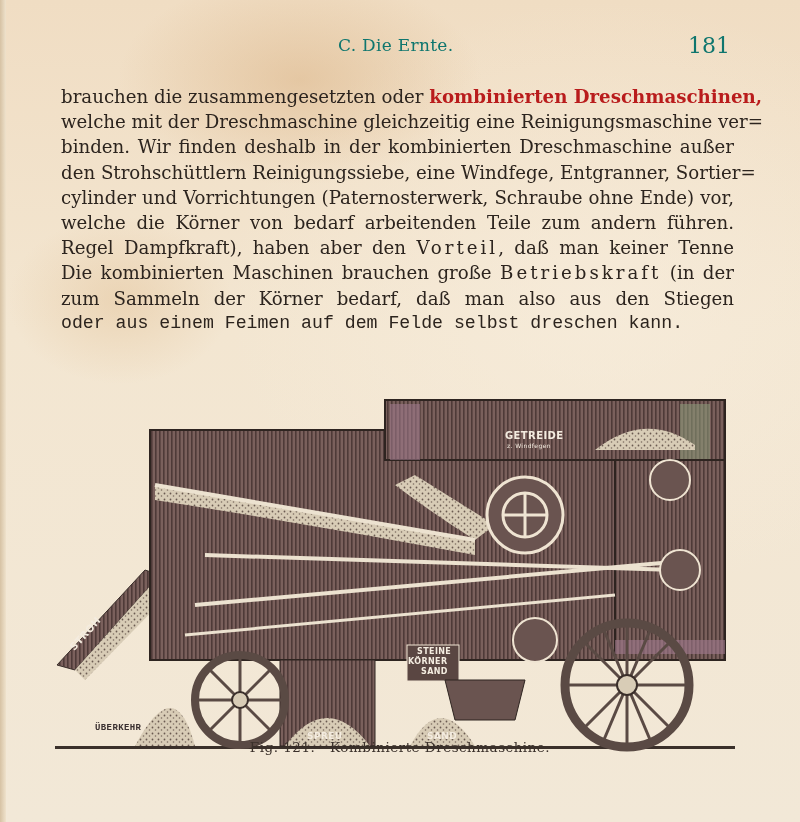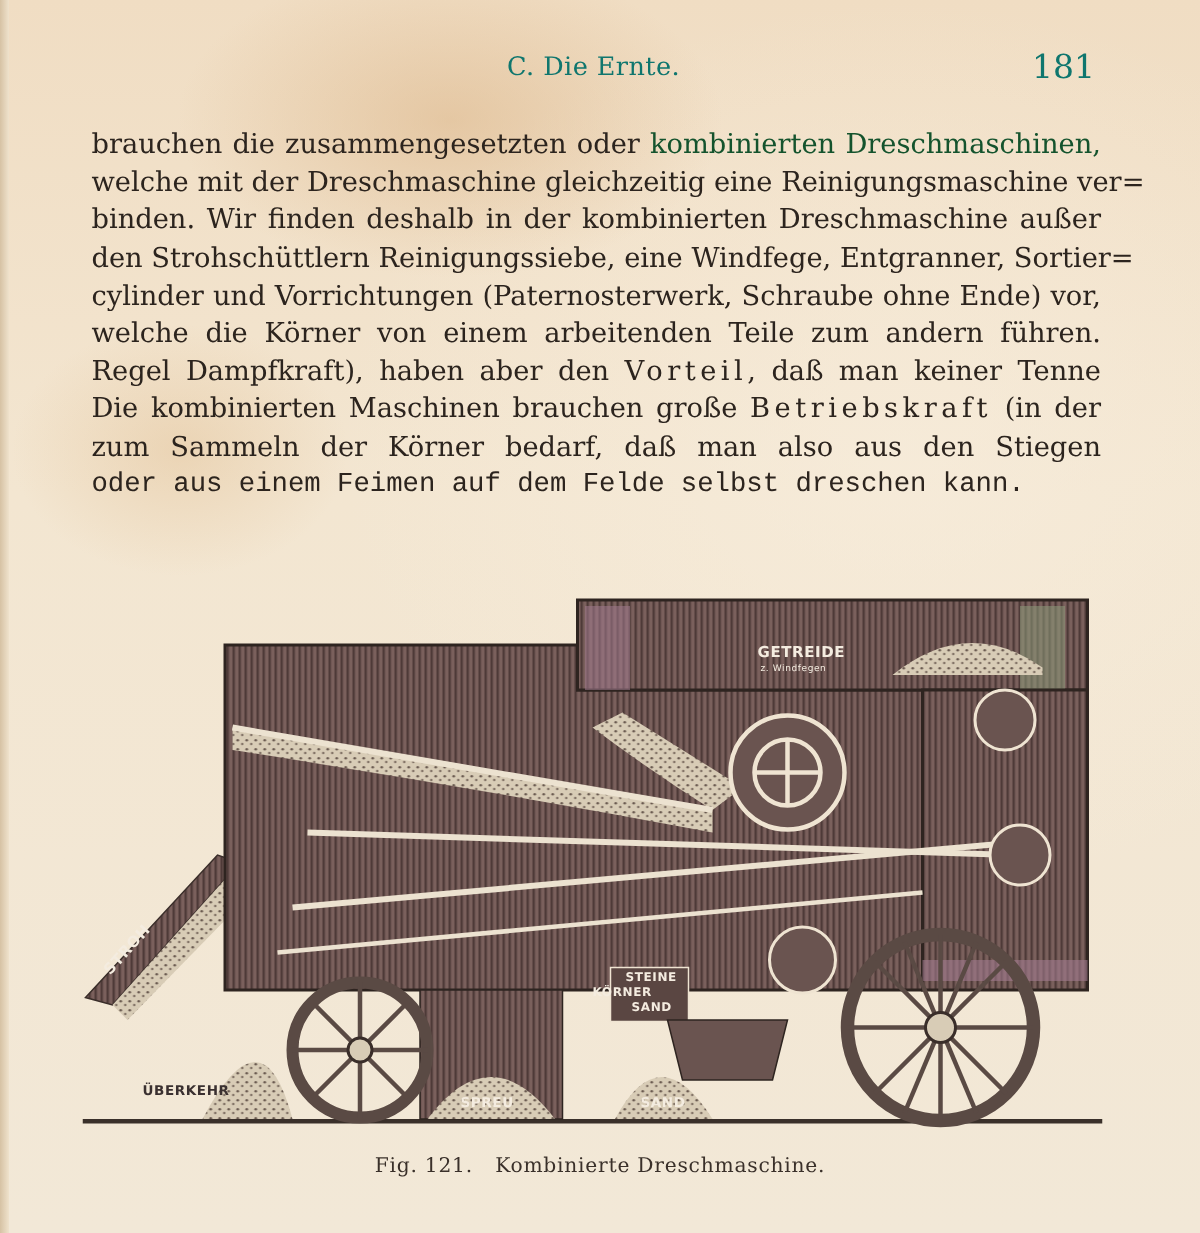--- a/index.html
+++ b/index.html
@@ -13,47 +13,47 @@
       linear-gradient(180deg,#f0ddc3 0%,#f3e6d1 40%,#f2e8d7 100%);}
   .gutter{position:absolute;left:0;top:0;width:6px;height:822px;background:linear-gradient(90deg,#d6c2a4,#efe2cc);}
   .running-head{position:absolute;top:33px;left:0;width:800px;height:30px;}
   .rh-title{position:absolute;left:338px;top:2px;font-size:17px;letter-spacing:0.3px;color:#0f766e;}
   .rh-page{position:absolute;left:688px;top:0;font-size:22px;color:#0f766e;}
   .body-text{position:absolute;left:61px;top:84px;width:673px;font-size:18.2px;line-height:25.2px;
              text-align:justify;color:#2c241e;}
   .line{display:block;height:25.2px;white-space:nowrap;text-align:justify;text-align-last:justify;}
   .line.first{padding-left:58px;}
   .line.last{text-align-last:left;font-family:Liberation Mono, monospace;}
-  .bold{font-weight:normal;color:#14532d;}
+  .bold{font-weight:bold;color:#b91c1c;}
   .figure{position:absolute;left:55px;top:390px;width:680px;height:365px;}
   .figure svg{position:absolute;left:0;top:0;}
   .fig-label{position:absolute;font-family:"DejaVu Sans","Liberation Sans",sans-serif;font-weight:bold;
              color:#f4ece0;font-size:10px;letter-spacing:0.4px;}
   .fig-label.dark{color:#3a3030;}
-  .caption{position:absolute;top:769px;left:0;width:800px;text-align:center;font-size:13.5px;color:#3a302a;letter-spacing:0.5px;}
+  .caption{position:absolute;top:739px;left:0;width:800px;text-align:center;font-size:13.5px;color:#3a302a;letter-spacing:0.5px;}
   .caption .num{margin-right:10px;}
 </style>
 </head>
 <body>
 
 <div class="page-bg"></div>
 <div class="gutter"></div>
 
 <div class="running-head">
   <span class="rh-title">C. Die Ernte.</span>
   <span class="rh-page">181</span>
 </div>
 
 <div class="body-text">
   <span class="line"><span>brauchen die zusammengesetzten oder</span> <span class="bold">kombinierten Dreschmaschinen,</span></span>
   <span class="line">welche mit der Dreschmaschine gleichzeitig eine Reinigungsmaschine ver=</span>
   <span class="line">binden. Wir finden deshalb in der kombinierten Dreschmaschine außer</span>
   <span class="line">den Strohschüttlern Reinigungssiebe, eine Windfege, Entgranner, Sortier=</span>
   <span class="line">cylinder und Vorrichtungen (Paternosterwerk, Schraube ohne Ende) vor,</span>
-  <span class="line">welche die Körner von einem arbeitenden Teile zum andern führen.</span>
+  <span class="line">welche die Körner von bedarf arbeitenden Teile zum andern führen.</span>
   <span class="line"><span>Regel Dampfkraft), haben aber den</span> <span style="letter-spacing:3px">Vorteil</span><span>, daß man keiner Tenne</span></span>
   <span class="line"><span>Die kombinierten Maschinen brauchen große</span> <span style="letter-spacing:3px">Betriebskraft</span> <span>(in der</span></span>
   <span class="line">zum Sammeln der Körner bedarf, daß man also aus den Stiegen</span>
   <span class="line last">oder aus einem Feimen auf dem Felde selbst dreschen kann.</span>
 </div>
 
 <div class="figure">
   <svg width="680" height="365" viewBox="0 0 680 365">
     <defs>
       <pattern id="stripes" width="4" height="4" patternUnits="userSpaceOnUse">
@@ -127,23 +127,23 @@
       <line x1="616" y1="251" x2="528" y2="339" stroke="#5a4a44" stroke-width="3"></line>
       <line x1="548" y1="238" x2="596" y2="352" stroke="#5a4a44" stroke-width="3"></line>
       <line x1="596" y1="238" x2="548" y2="352" stroke="#5a4a44" stroke-width="3"></line>
       <circle cx="572" cy="295" r="10" fill="#d8ccb6" stroke="#3a2e2a" stroke-width="2"></circle>
     </g>
   </svg>
   <span class="fig-label" style="left:10px;top:238px;transform:rotate(-48deg);">STROH</span>
   <span class="fig-label" style="left:450px;top:40px;">GETREIDE</span>
   <span class="fig-label" style="left:452px;top:52px;font-size:6px;font-weight:normal;">z. Windfegen</span>
   <span class="fig-label" style="left:362px;top:257px;font-size:8px;">STEINE</span>
-  <span class="fig-label" style="left:340px;top:267px;font-size:8px;">KÖRNER</span>
+  <span class="fig-label" style="left:353px;top:267px;font-size:8px;">KÖRNER</span>
   <span class="fig-label" style="left:366px;top:277px;font-size:8px;">SAND</span>
-  <span class="fig-label dark" style="left:40px;top:333px;font-size:9px;">ÜBERKEHR</span>
+  <span class="fig-label dark" style="left:40px;top:333px;font-size:9px;font-family:Liberation Mono, monospace;">ÜBERKEHR</span>
   <span class="fig-label" style="left:252px;top:341px;font-size:9px;">SPREU</span>
   <span class="fig-label" style="left:372px;top:341px;font-size:9px;">SAND</span>
 </div>
 
 <div class="caption">
   <span class="num">Fig. 121.</span>
   <span>Kombinierte Dreschmaschine.</span>
 </div>
 
 </body></html>

